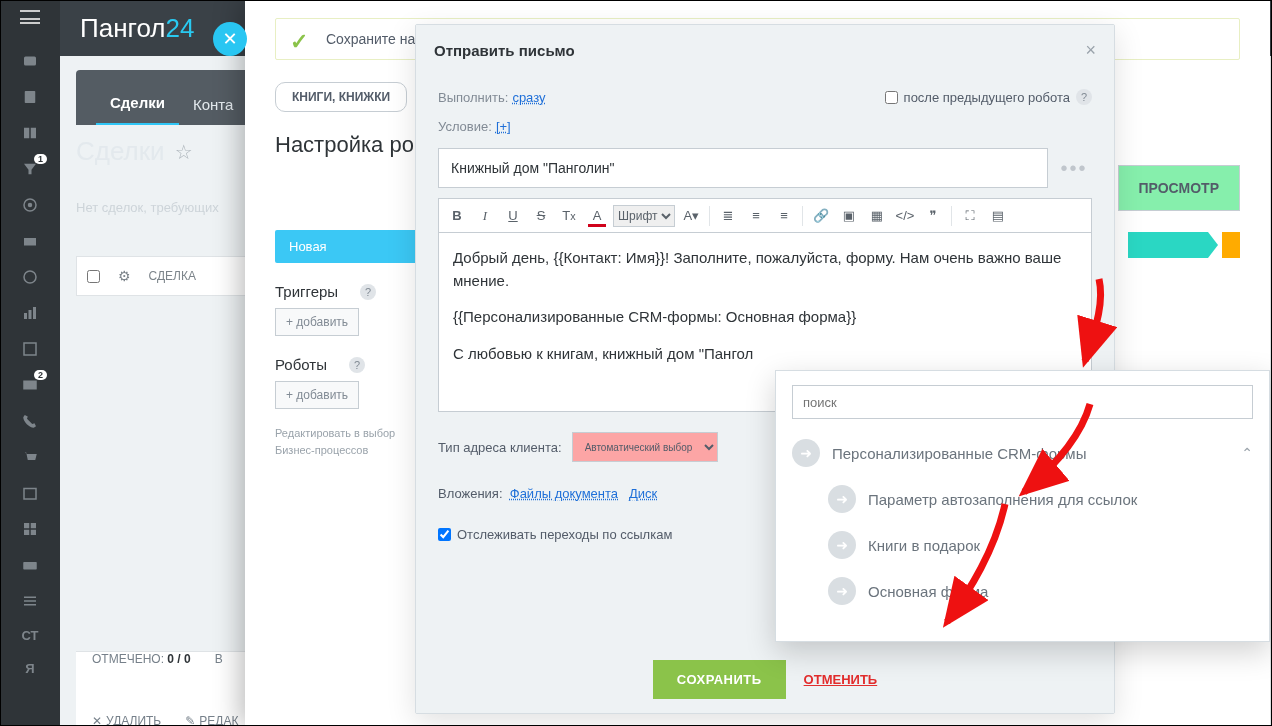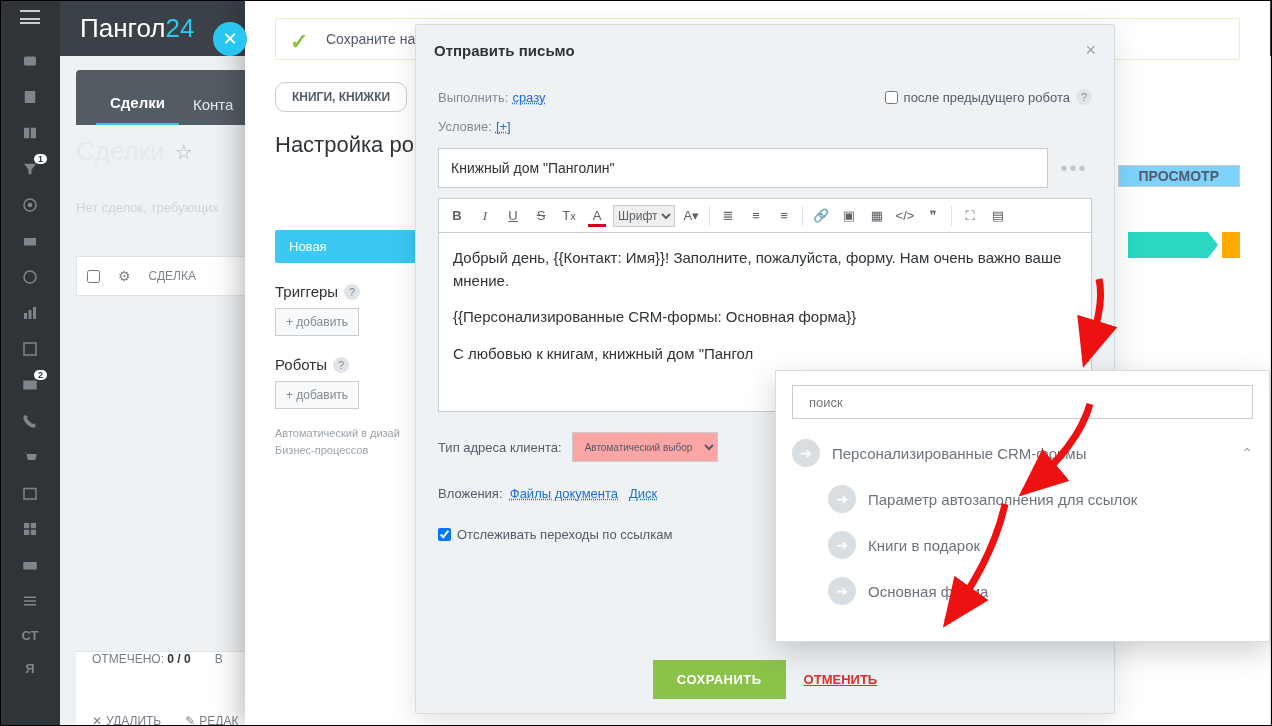--- a/index.html
+++ b/index.html
@@ -38,32 +38,32 @@
 .panel-close { position:absolute; left:-32px; top:22px; width:34px; height:34px; border-radius:17px; background:#29c6f2; color:#fff; display:flex; align-items:center; justify-content:center; font-size:18px; cursor:pointer; }
 .panel-inner { padding:18px 30px 0 30px; height:100%; overflow:hidden; position:relative; }
 
 .step-banner { border:1px solid #e8efc3; background:#fff; padding:12px 14px 12px 50px; position:relative; color:#535c69; font-size:14px; border-radius:2px; margin-bottom:22px; }
 .step-banner:before { content:"✓"; position:absolute; left:14px; top:10px; color:#8bc34a; font-size:22px; font-weight:bold; }
 
 .books-btn { display:inline-block; border:1px solid #c6cdd3; padding:7px 16px; font-size:12px; color:#535c69; font-weight:bold; border-radius:10px; margin-bottom:20px; }
 
 .setup-title { font-size:22px; color:#2f3438; margin-bottom:20px; }
 
-.preview-btn { position:absolute; right:30px; top:165px; border:1px solid #c6cdd3; padding:2px 20px; font-size:14px; font-weight:bold; color:#535c69; background:#7dd3fc; }
+.preview-btn { position:absolute; right:30px; top:165px; border:1px solid #c6cdd3; padding:14px 20px; font-size:14px; font-weight:bold; color:#535c69; background:#86efac; }
 
 
 .stage-strip { position:absolute; right:30px; top:232px; display:flex; height:26px; }
 .stage-strip .seg { height:26px; }
 .stage-strip .teal { width:90px; background:#2ad7c3; clip-path: polygon(0 0, calc(100% - 10px) 0, 100% 50%, calc(100% - 10px) 100%, 0 100%); }
 .stage-strip .orange { width:18px; background:#ffab00; margin-left:4px; }
 
 
 .stage-col { position:absolute; left:30px; top:230px; width:170px; }
 .stage-pill { background:#3bc8f5; color:#fff; font-size:13px; padding:9px 14px; border-radius:2px; }
-.sec-title { margin-top:20px; color:#2f3438; font-size:15px; display:flex; align-items:center; gap:6px; }
+.sec-title { margin-top:20px; color:#2f3438; font-size:15px; display:flex; align-items:center; gap:22px; }
 .sec-title .q { width:16px; height:16px; border-radius:8px; background:#e0e4e8; color:#828b95; font-size:11px; display:flex; align-items:center; justify-content:center; }
 .add-btn { margin-top:8px; border:1px solid #c6cdd3; background:#f8f9fa; color:#828b95; font-size:12px; padding:6px 10px; display:inline-block; }
 .edit-links { margin-top:16px; font-size:11px; color:#9aa3ab; line-height:1.5; }
 
 
 .modal { position:absolute; left:415px; top:24px; width:700px; height:690px; background:#eef2f4; border:1px solid #d6dde2; border-radius:2px; box-shadow:0 8px 30px rgba(0,0,0,.12); }
 .modal-head { height:50px; display:flex; align-items:center; justify-content:space-between; padding:0 18px; font-size:15px; font-weight:bold; color:#2f3438; background:#eef2f4; }
 .modal-head .x { color:#9aa3ab; font-size:18px; font-weight:normal; cursor:pointer; }
 .modal-body { padding:14px 22px 0 22px; color:#535c69; font-size:13px; }
 .row { display:flex; align-items:center; gap:4px; margin-bottom:14px; }
@@ -95,21 +95,21 @@
 .addr-row select { height:30px; border:1px solid #c6cdd3; background:#fca5a5; padding:0 8px; font-size:10px; color:#535c69; }
 .attach-row { margin-top:24px; }
 .track-row { margin-top:26px; display:flex; align-items:center; gap:6px; }
 
 .modal-footer { position:absolute; bottom:0; left:0; right:0; height:68px; display:flex; align-items:center; justify-content:center; gap:18px; background:#eef2f4; }
 .btn-save { background:#8bc34a; color:#fff; border:0; padding:12px 24px; font-size:13px; font-weight:bold; letter-spacing:.5px; }
 .btn-cancel { color:#e22d2d; border:0; background:transparent; text-decoration:underline; font-size:13px; font-weight:bold; }
 
 
 .picker { position:absolute; right:2px; top:370px; width:495px; background:#fff; border:1px solid #d6dde2; box-shadow:0 10px 28px rgba(0,0,0,.18); padding:14px 16px 18px; }
-.picker input.search { width:100%; height:34px; border:1px solid #c6cdd3; padding:0 16px; font-size:13px; margin-bottom:20px; }
+.picker input.search { width:100%; height:34px; border:1px solid #c6cdd3; padding:0 10px; font-size:13px; margin-bottom:20px; }
 .picker .group { display:flex; align-items:center; gap:12px; color:#6b747d; font-size:15px; margin-bottom:18px; }
 .picker .chev { margin-left:auto; color:#9aa3ab; font-size:14px; }
 .picker .item { display:flex; align-items:center; gap:12px; color:#6b747d; font-size:15px; margin:0 0 18px 36px; }
 .round-arrow { width:28px; height:28px; border-radius:14px; background:#d9dee2; display:flex; align-items:center; justify-content:center; color:#fff; font-size:14px; flex-shrink:0; }
 
 
 .arrow { position:absolute; pointer-events:none; }
 .arrow svg { overflow:visible; }
 </style>
 </head>
@@ -257,21 +257,21 @@
           <span>Триггеры</span>
           <span class="q">?</span>
         </div>
       <div class="add-btn">+ добавить</div>
       <div class="sec-title">
           <span>Роботы</span>
           <span class="q">?</span>
         </div>
       <div class="add-btn">+ добавить</div>
       <div class="edit-links">
-        <div>Автоматический в дизай</div>
+        <div>Редактировать в выбор</div>
         <div>Бизнес-процессов</div>
       </div>
     </div>
   </div>
 </div>
 
 <div class="modal">
   <div class="modal-head">
     <span>Отправить письмо</span>
     <span class="x">×</span>

